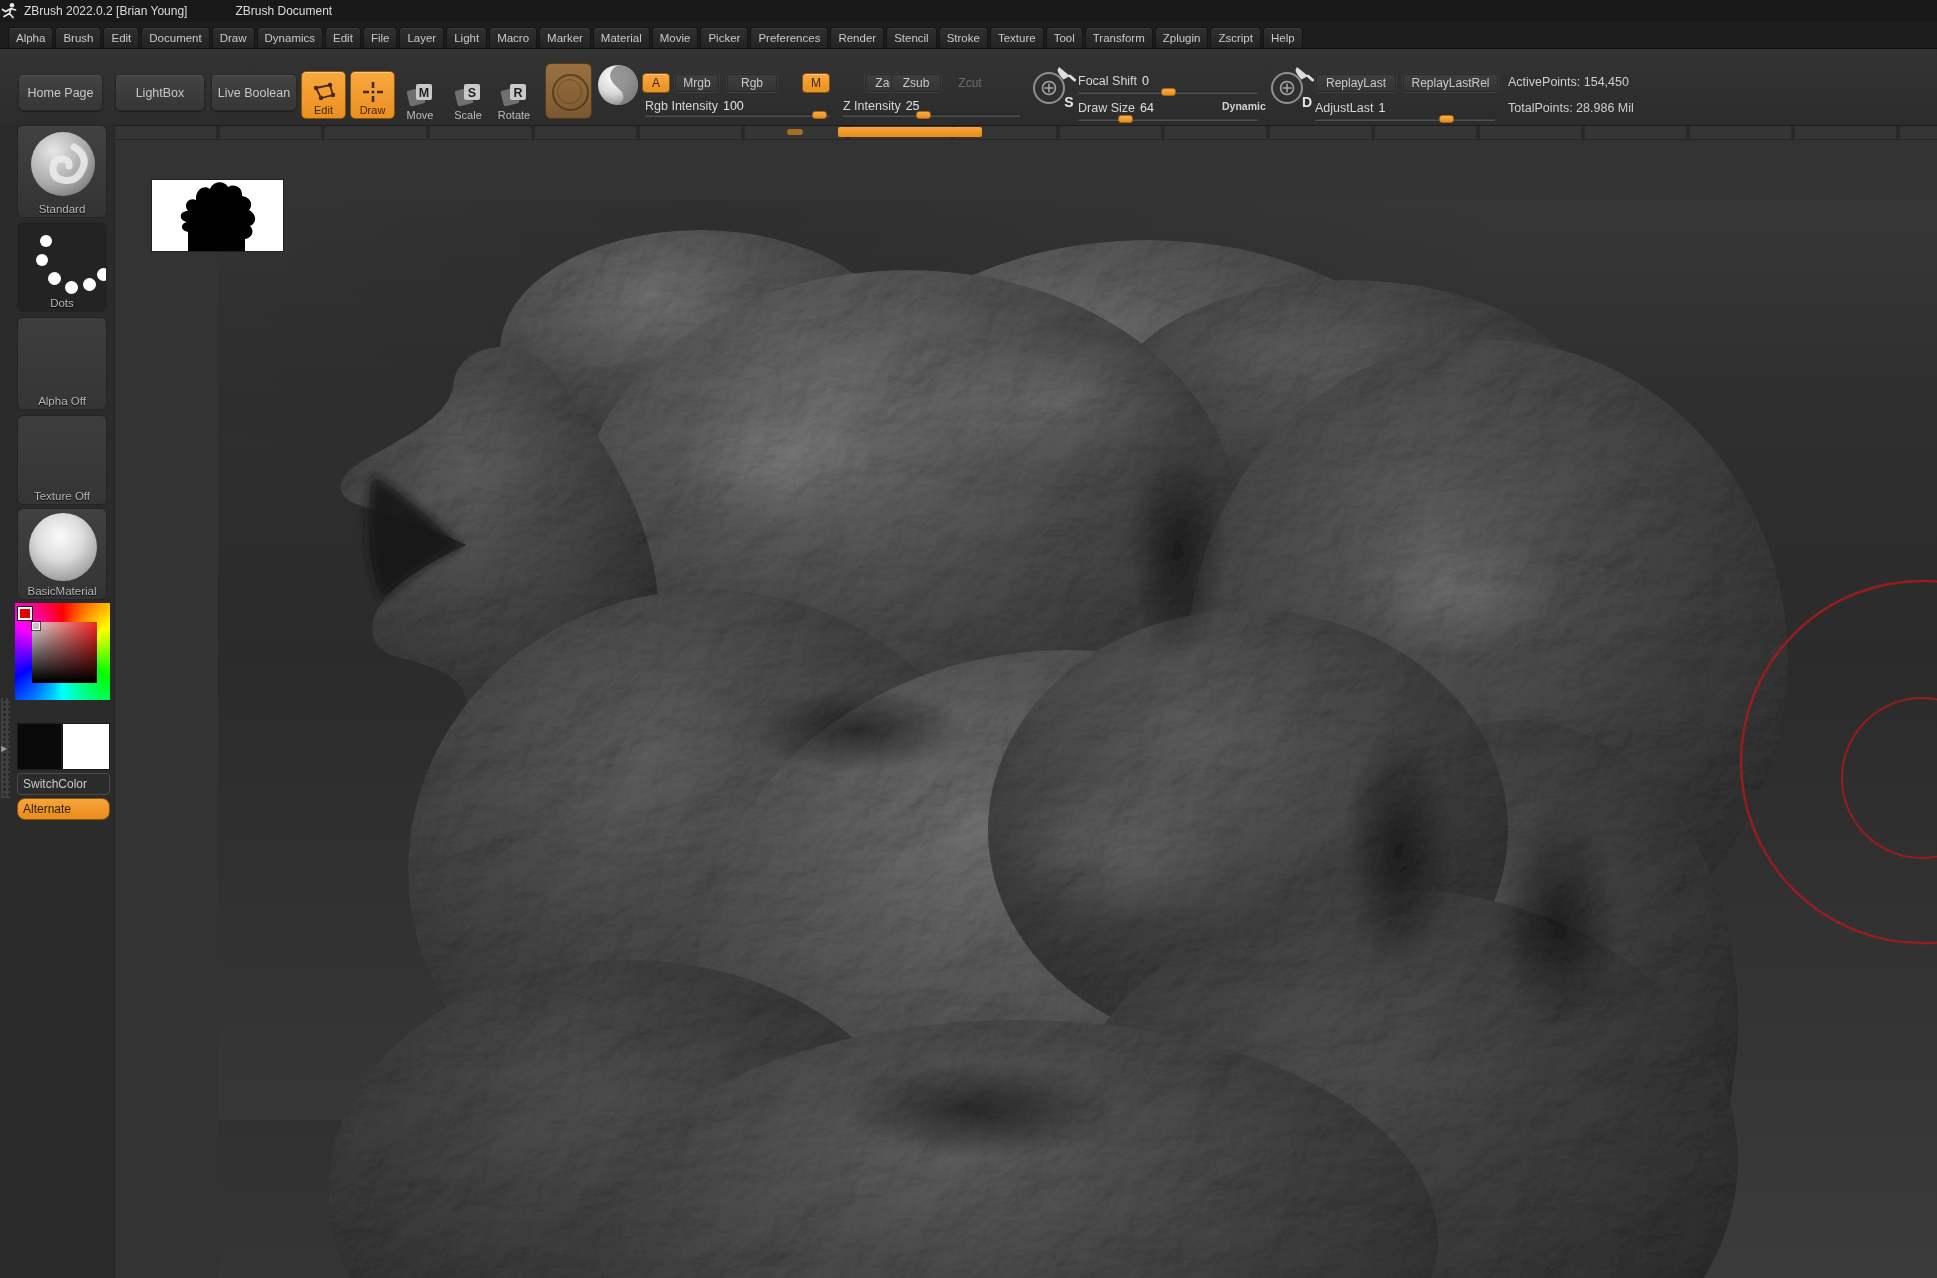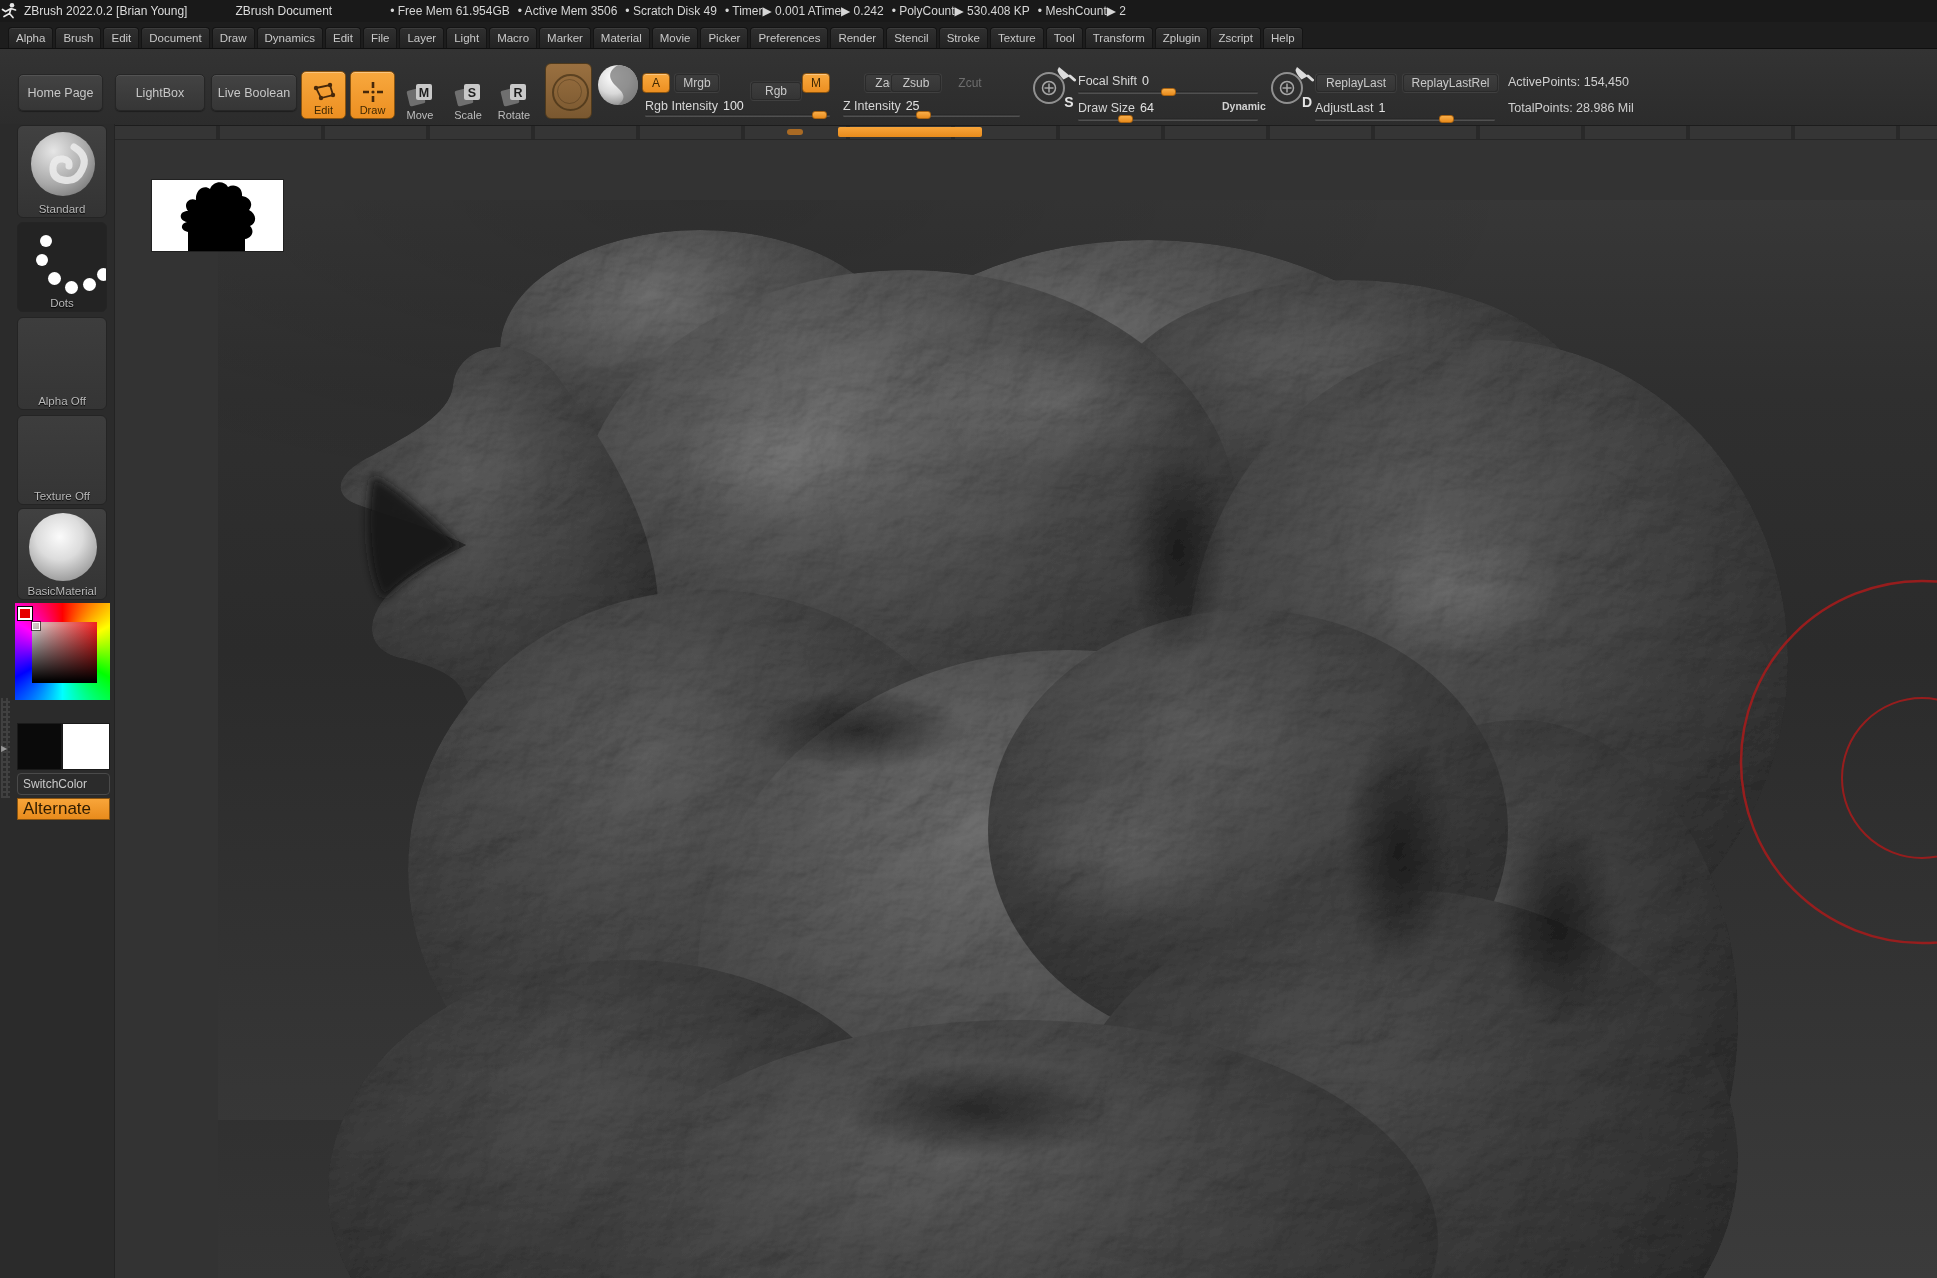--- a/index.html
+++ b/index.html
@@ -89,22 +89,22 @@
   .picker .cur-swatch { position:absolute; left:3px; top:4px; width:14px; height:13px;
     background:#e60000; border:2px solid #fff; box-shadow:0 0 0 1px #000; }
   .picker .sv-cursor { position:absolute; left:17px; top:19px; width:8px; height:8px;
     border:1.5px solid #fff; box-shadow:0 0 0 1px rgba(0,0,0,.6); }
   .free-label { position:absolute; left:20px; color:#c9c9c9; font-size:12.5px; }
   .swatch { position:absolute; top:599px; height:47px; border:1px solid #1a1a1a; }
   .switch-bar { position:absolute; left:17px; top:649px; width:93px; height:22px;
     border:1px solid #4a4a4a; border-radius:4px; color:#c9c9c9; font-size:12px;
     display:flex; align-items:center; padding-left:5px; }
   .alt-bar { position:absolute; left:17px; top:674px; width:93px; height:22px;
-    background:linear-gradient(#f8a53a,#e88b1c); border:1px solid #8a5410; border-radius:0;
-    color:#2f1c00; font-size:17px; display:flex; align-items:center; padding-left:5px; }
+    background:linear-gradient(#f8a53a,#e88b1c); border:1px solid #8a5410; border-radius:8px;
+    color:#2f1c00; font-size:12px; display:flex; align-items:center; padding-left:5px; }
   .tray-handle { position:absolute; left:1px; top:574px; width:9px; height:100px;
     background-image:repeating-linear-gradient(0deg,#404040 0 2px, transparent 2px 5px),
                      repeating-linear-gradient(90deg,#404040 0 2px, transparent 2px 5px); }
   .tray-handle .arr { position:absolute; left:0; top:46px; color:#999; font-size:8px; }
   
   .canvas { position:absolute; left:115px; top:140px; right:0; bottom:0; background:#333; }
   .document { position:absolute; left:103px; top:60px; width:1719px; height:1078px;
     background:
       radial-gradient(ellipse 1300px 480px at 28% 0%, rgba(0,0,0,.14), transparent 65%),
       linear-gradient(180deg,#373737 0%,#2f2f2f 18%,#2b2b2b 42%,#333333 72%,#3b3b3b 100%); }
@@ -118,28 +118,20 @@
 
 <div class="app">
 
   <div class="titlebar">
     <svg class="logo" viewBox="0 0 18 18">
       <circle cx="12" cy="3.2" r="2.3" fill="#e8e8e8"></circle>
       <path d="M11 6.5 L5.5 9.5 L2.5 7.5 M11 6.5 L9.5 11.5 L4 14.5 M9.5 11.5 l3.5 4 M11 6.5 l4.5 1.5" stroke="#e8e8e8" stroke-width="1.7" fill="none" stroke-linecap="round"></path>
     </svg>
     <span class="app-title">ZBrush 2022.0.2 [Brian Young]</span>
     <span class="doc-title">ZBrush Document</span>
-    <span class="stats">
-        <span class="stat">• Free Mem 61.954GB</span>
-        <span class="stat">• Active Mem 3506</span>
-        <span class="stat">• Scratch Disk 49</span>
-        <span class="stat">•  Timer▶ 0.001  ATime▶ 0.242</span>
-        <span class="stat">• PolyCount▶ 530.408 KP</span>
-        <span class="stat">• MeshCount▶ 2</span>
-      </span>
   </div>
 
   <div class="menubar">
       <span class="menu-item">Alpha</span>
       <span class="menu-item">Brush</span>
       <span class="menu-item">Edit</span>
       <span class="menu-item">Document</span>
       <span class="menu-item">Draw</span>
       <span class="menu-item">Dynamics</span>
       <span class="menu-item">Edit</span>
@@ -214,21 +206,21 @@
     <div class="brush-preview"></div>
 
     <div class="mat-sphere">
       <svg width="40" height="40" viewBox="0 0 40 40">
         <path d="M20 0 a20 20 0 0 1 0 40 c 11 -8 3 -14 -2 -19 c -5 -5 -11 -13 2 -21 z" fill="#777" opacity=".75"></path>
       </svg>
     </div>
 
     <div class="sbtn orange" style="left:642px; top:24px; width:28px;">A</div>
     <div class="sbtn" style="left:674px; top:24px; width:46px;">Mrgb</div>
-    <div class="sbtn" style="left:750px; top:24px; width:52px;margin-top:8px;">Rgb</div>
+    <div class="sbtn" style="left:726px; top:24px; width:52px;">Rgb</div>
     <div class="slider-label" style="left:645px; top:50px;">
       <span>Rgb Intensity</span><b>100</b>
     </div>
     <div class="track" style="left:645px; top:65px; width:185px;">
       <div class="handle" style="left:94%;"></div>
     </div>
 
     <div class="sbtn orange" style="left:802px; top:24px; width:28px;">M</div>
     <div class="sbtn" style="left:864px; top:24px; width:50px;">Zadd</div>
     <div class="sbtn" style="left:890px; top:24px; width:52px;">Zsub</div>

